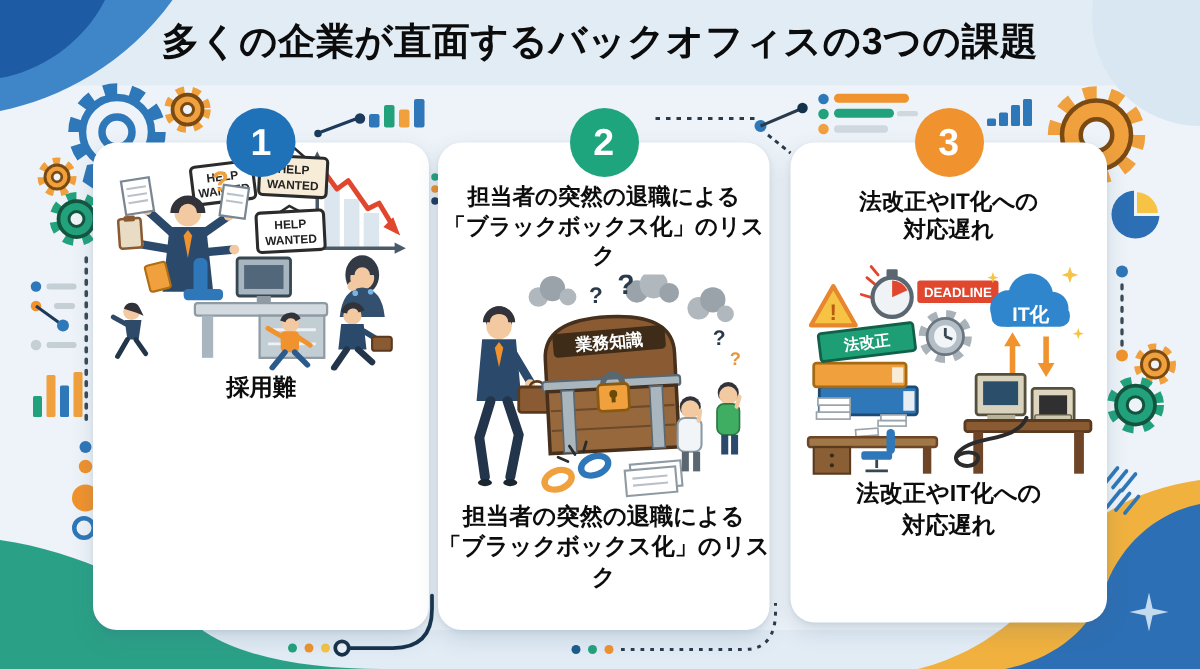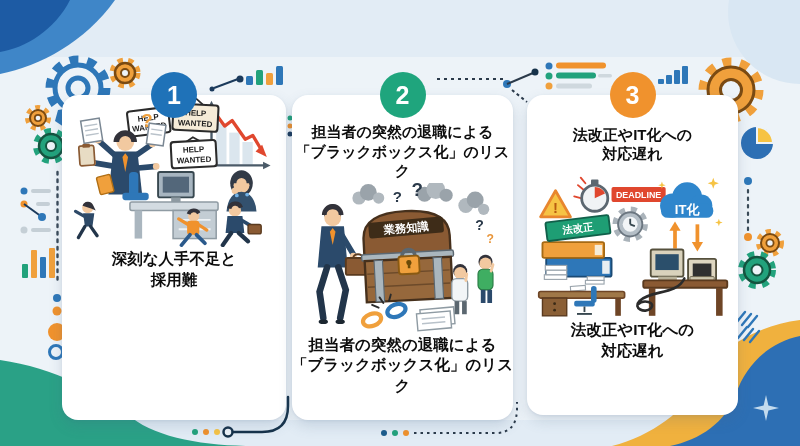--- a/index.html
+++ b/index.html
@@ -177,20 +177,21 @@
     <g stroke="#2e77b8" stroke-width="2.4" stroke-linecap="round">
       <line x1="736" y1="323" x2="745" y2="312"></line>
         <line x1="742" y1="325" x2="751" y2="314"></line>
       <line x1="748" y1="327" x2="757" y2="316"></line>
         <line x1="738" y1="338" x2="747" y2="327"></line>
       <line x1="744" y1="340" x2="753" y2="329"></line>
         <line x1="750" y1="342" x2="759" y2="331"></line>
     </g>
   </svg>
 
+  <h1 class="title">多くの企業が直面するバックオフィスの3つの課題</h1>
 
   <div class="card card1">
     <div class="num n1">1</div>
     <svg class="illus" viewBox="0 0 210 160">
       <g>
         <rect x="150" y="28" width="11" height="44" fill="#dbe6ee"></rect>
         <rect x="164" y="38" width="11" height="34" fill="#dbe6ee"></rect>
         <rect x="178" y="48" width="11" height="24" fill="#dbe6ee"></rect>
         <line x1="145" y1="10" x2="145" y2="73" stroke="#4a5a68" stroke-width="2.5"></line>
         <polygon points="145,4 141,12 149,12" fill="#4a5a68"></polygon>
@@ -285,21 +286,20 @@
         <circle cx="170" cy="121" r="6.5" fill="#f2c9a0"></circle>
         <path d="M164,119 a6.5,6.5 0 0 1 12.5,-1" stroke="#32323a" stroke-width="4.5" fill="none"></path>
         <path d="M162,127 h16 l2,18 h-20 Z" fill="#2b4a6b"></path>
         <line x1="166" y1="145" x2="157" y2="158" stroke="#22354a" stroke-width="4.5" stroke-linecap="round"></line>
         <line x1="174" y1="145" x2="184" y2="154" stroke="#22354a" stroke-width="4.5" stroke-linecap="round"></line>
         <line x1="178" y1="132" x2="188" y2="138" stroke="#2b4a6b" stroke-width="4" stroke-linecap="round"></line>
         <rect x="184" y="136" width="14" height="10" rx="2" fill="#8a5a33" stroke="#5a3a1e" stroke-width="1.5"></rect>
       </g>
     </svg>
     <div class="ccaption">
-      <div>深刻な人手不足と</div>
       <div>採用難</div>
     </div>
   </div>
 
   <div class="card card2">
     <div class="num n2">2</div>
     <div class="ctitle">
       <div>担当者の突然の退職による</div>
       <div>「ブラックボックス化」のリスク</div>
     </div>

